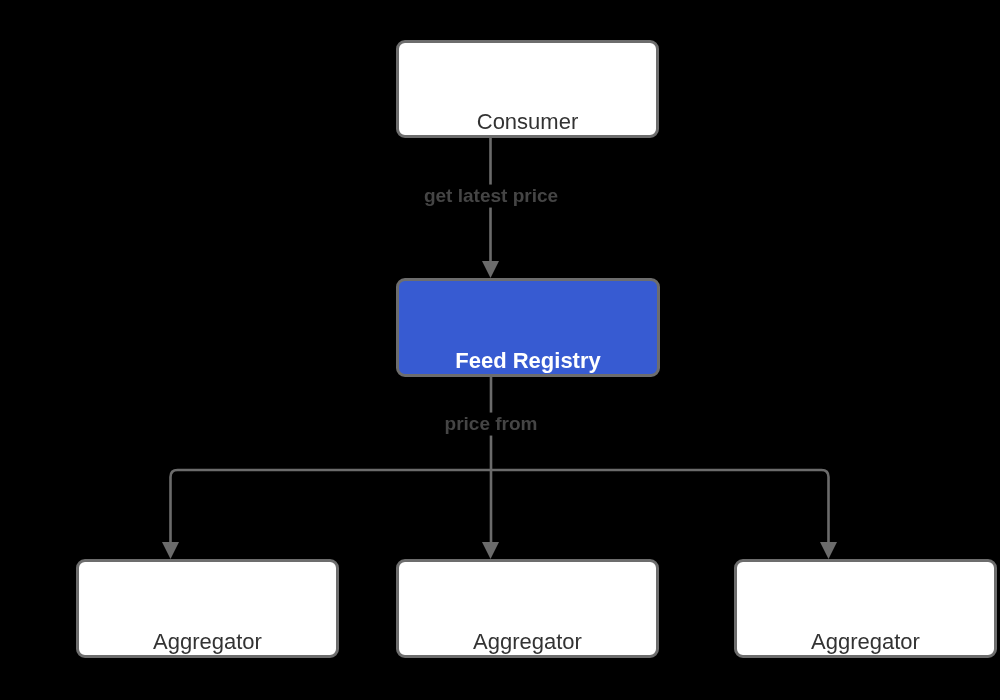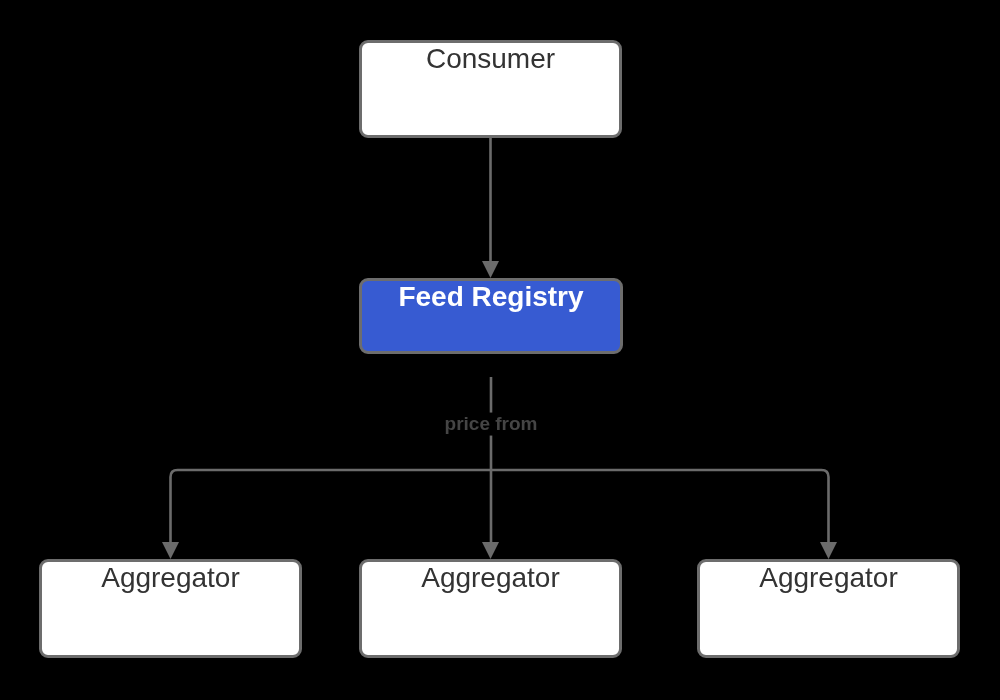--- a/index.html
+++ b/index.html
@@ -41,33 +41,34 @@
     fill: var(--edge-line, #6b6b6b);
     stroke: none;
   }
   .node {
     position: absolute;
     box-sizing: border-box;
     background: var(--node-fill, #fff);
     border: 3px solid var(--node-border, #6d6d6d);
     border-radius: 9px;
     color: var(--node-text, #333);
-    font-size: 28px;
+    font-size: 22px;
     display: flex;
-    align-items: flex-start;
+    align-items: flex-end;
     justify-content: center;
     text-align: center;
+    margin-left: 37px;
   }
   .node.accent {
     background: var(--accent-fill, #375bd2);
     color: var(--accent-text, #fff);
     font-weight: 700;
   }
   #node-consumer      { left: 359px; top: 40px;  width: 263px; height: 98px; }
-  #node-feed-registry { left: 359px; top: 278px; width: 264px; height: 76px; }
+  #node-feed-registry { left: 359px; top: 278px; width: 264px; height: 99px; }
   #node-aggregator-1  { left: 39px;  top: 559px; width: 263px; height: 99px; }
   #node-aggregator-2  { left: 359px; top: 559px; width: 263px; height: 99px; }
   #node-aggregator-3  { left: 697px; top: 559px; width: 263px; height: 99px; }
   .edge-label {
     position: absolute;
     transform: translate(-50%, -50%);
     color: var(--edge-label-text, #454545);
     background: var(--background, #000);
     font-size: 19px;
     font-weight: 700;
@@ -109,16 +110,17 @@
   </div>
 
   <div class="node" id="node-aggregator-2">
     <span>Aggregator</span>
   </div>
 
   <div class="node" id="node-aggregator-3">
     <span>Aggregator</span>
   </div>
 
+  <div class="edge-label" id="edge-label-1">get latest price</div>
 
   <div class="edge-label" id="edge-label-2">price from</div>
 
 </div>
 
 </body></html>

